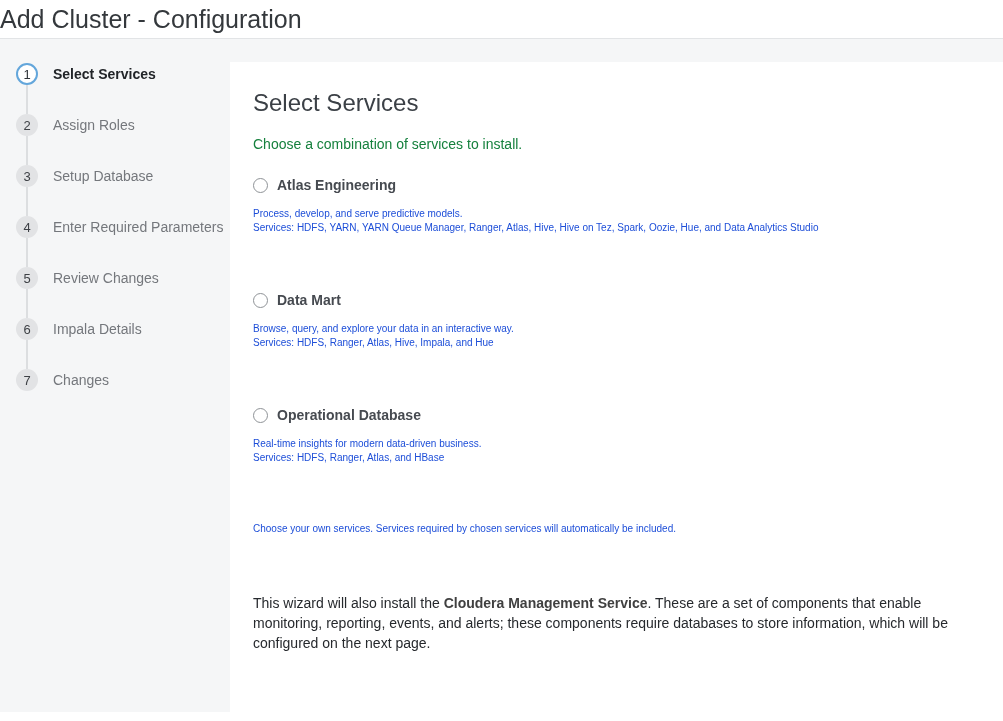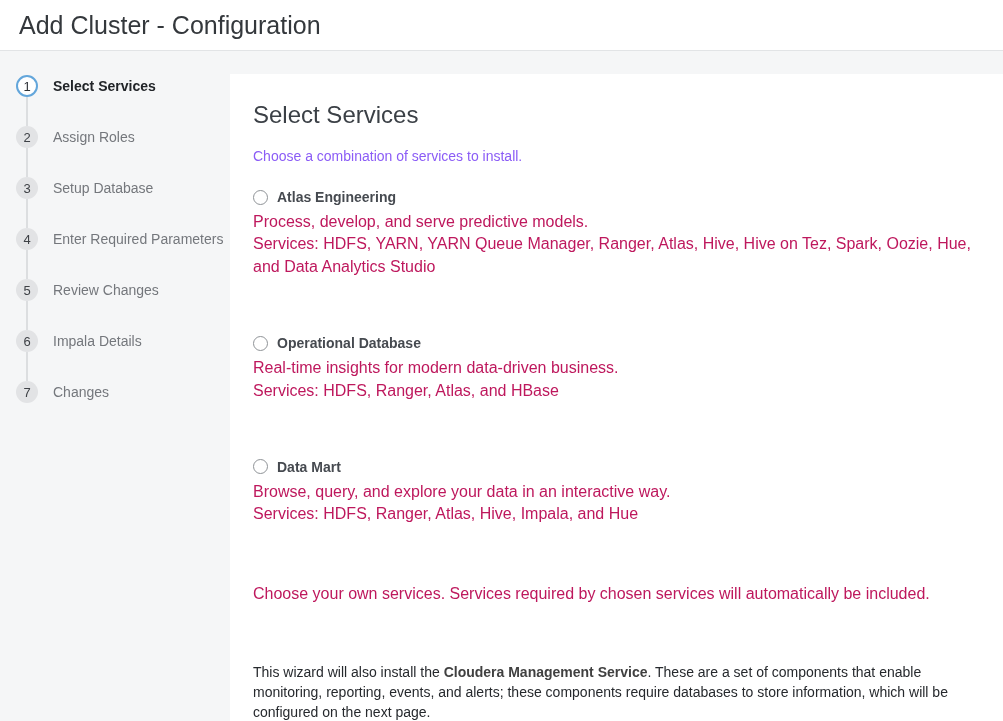--- a/index.html
+++ b/index.html
@@ -6,26 +6,26 @@
   html, body { width: 1003px; height: 721px; }
   body {
     font-family: "Liberation Sans", sans-serif;
     background: #ffffff;
     overflow: hidden;
     color: #26292d;
   }
 
   
   .header {
-    height: 51px;
+    height: 39px;
     background: #ffffff;
     border-bottom: 1px solid #e2e4e6;
     display: flex;
     align-items: center;
-    padding-left: 19px;
+    padding-left: 0;
   }
   .header-title {
     font-size: 25px;
     font-weight: 400;
     color: #34383c;
   }
 
   
   .body-region {
     display: flex;
@@ -95,21 +95,21 @@
     overflow: hidden;
   }
   .main-heading {
     font-size: 24px;
     font-weight: 400;
     color: #3b4046;
     margin-bottom: 19px;
   }
   .main-subtitle {
     font-size: 14px;
-    color: #8b5cf6;
+    color: #15803d;
     margin-bottom: 25px;
   }
 
   .option { margin-bottom: 57px; }
   .option:last-of-type { margin-bottom: 0; }
   .option-row {
     display: flex;
     align-items: center;
     cursor: pointer;
   }
@@ -121,24 +121,24 @@
     border-radius: 50%;
     background: #ffffff;
     margin-right: 9px;
   }
   .option-label {
     font-size: 14px;
     font-weight: 700;
     color: #464a50;
   }
   .option-desc {
-    margin-top: 6px;
-    font-size: 16px;
+    margin-top: 14px;
+    font-size: 10px;
     line-height: 1.4;
-    color: #be185d;
+    color: #1d4ed8;
     max-width: 740px;
   }
 
   .note {
     margin-top: 36px;
     font-size: 14px;
     line-height: 20px;
     color: #26292d;
     max-width: 745px;
   }
@@ -195,40 +195,40 @@
       </div>
       <div class="option-desc">
         <div>Process, develop, and serve predictive models.</div>
         <div>Services: HDFS, YARN, YARN Queue Manager, Ranger, Atlas, Hive, Hive on Tez, Spark, Oozie, Hue, and Data Analytics Studio</div>
       </div>
     </div>
 
     <div class="option">
       <div class="option-row">
         <span class="radio"></span>
+        <span class="option-label">Data Mart</span>
+      </div>
+      <div class="option-desc">
+        <div>Browse, query, and explore your data in an interactive way.</div>
+        <div>Services: HDFS, Ranger, Atlas, Hive, Impala, and Hue</div>
+      </div>
+    </div>
+
+    <div class="option">
+      <div class="option-row">
+        <span class="radio"></span>
         <span class="option-label">Operational Database</span>
       </div>
       <div class="option-desc">
         <div>Real-time insights for modern data-driven business.</div>
         <div>Services: HDFS, Ranger, Atlas, and HBase</div>
       </div>
     </div>
 
     <div class="option">
-      <div class="option-row">
-        <span class="radio"></span>
-        <span class="option-label">Data Mart</span>
-      </div>
-      <div class="option-desc">
-        <div>Browse, query, and explore your data in an interactive way.</div>
-        <div>Services: HDFS, Ranger, Atlas, Hive, Impala, and Hue</div>
-      </div>
-    </div>
-
-    <div class="option">
       <div class="option-desc">
         <div>Choose your own services. Services required by chosen services will automatically be included.</div>
       </div>
     </div>
 
     <div class="note"><span>This wizard will also install the </span><b>Cloudera Management Service</b><span>. These are a set of components that enable monitoring, reporting, events, and alerts; these components require databases to store information, which will be configured on the next page.</span></div>
   </div>
 
 </div>
 

